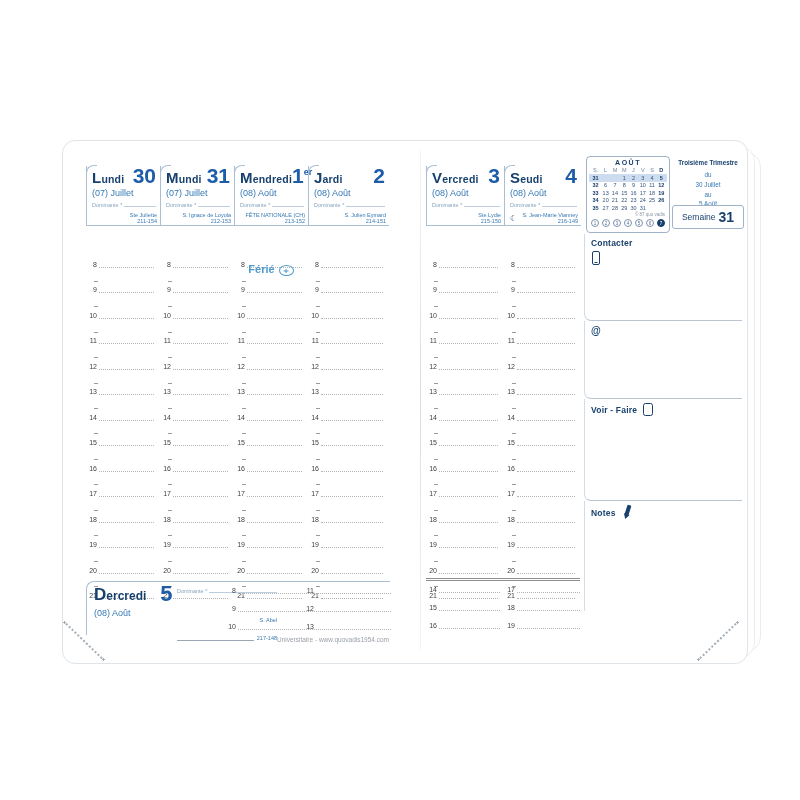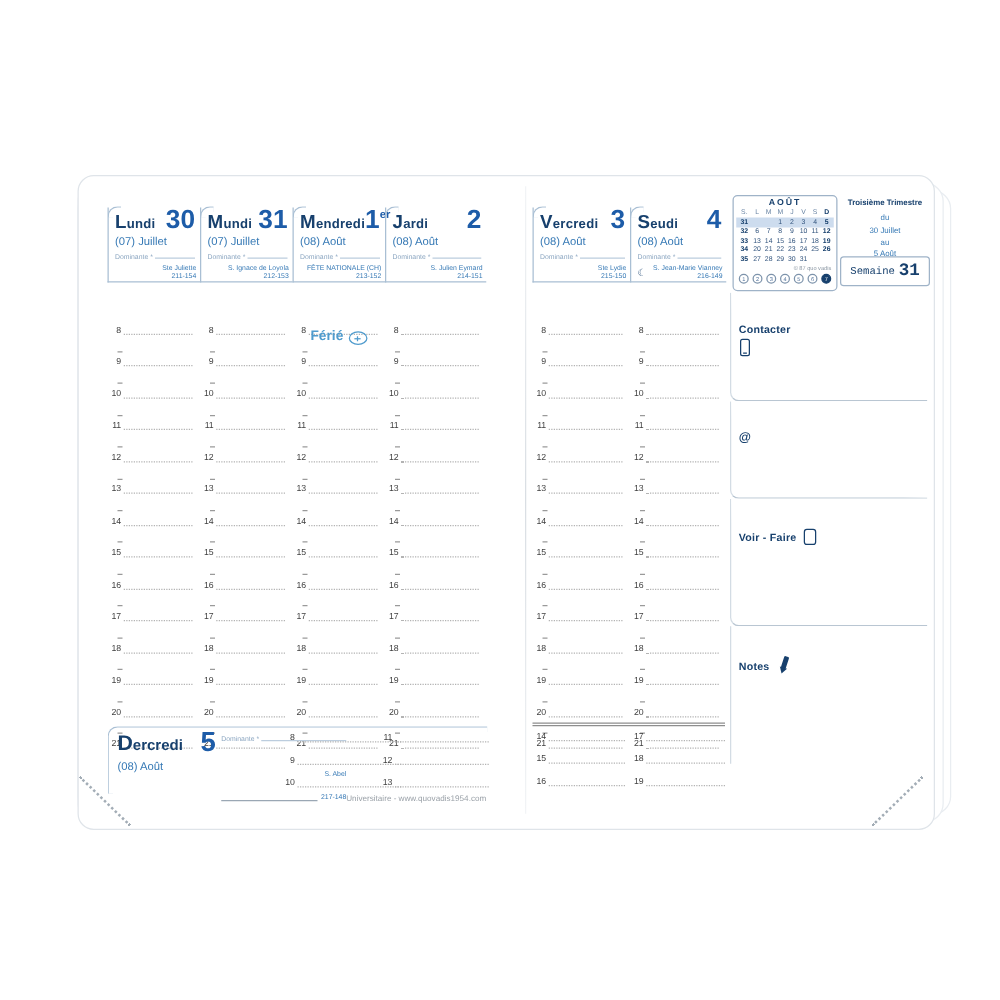--- a/index.html
+++ b/index.html
@@ -93,31 +93,31 @@
   .mc-circles{position:absolute;left:4px;right:4px;top:62px;display:flex;justify-content:space-between;z-index:1;}
   .mc-c{width:8px;height:8px;box-sizing:border-box;border:1px solid #7d93ab;border-radius:50%;
         font-size:4.5px;color:#51719a;display:flex;align-items:center;justify-content:center;}
   .mc-c.filled{background:#17406d;border-color:#17406d;color:#fff;}
 
   .triblock{position:absolute;left:88px;top:18px;width:72px;text-align:center;}
   .tri-title{font-size:6.3px;font-weight:bold;color:#17406d;}
   .tri-range{margin-top:4px;font-size:6.3px;color:#3679b5;line-height:1.55;}
   .semaine{position:absolute;left:88px;top:64px;width:72px;height:24px;box-sizing:border-box;
            border:1px solid #9fb3c8;border-radius:3px;background:#fff;
-           display:flex;align-items:center;justify-content:center;gap:3px;font-family:Liberation Mono, monospace;}
+           display:flex;align-items:center;justify-content:center;gap:3px;}
   .sem-label{font-size:8.5px;color:#17406d;}
   .sem-num{font-size:14px;font-weight:bold;color:#17406d;}
 
   .sec{position:absolute;left:0;right:2px;box-sizing:border-box;padding:4px 0 0 6px;
        border-left:1px solid #d3dce4;border-bottom:1px solid #b9c6d2;border-bottom-left-radius:7px;}
   .sec-contacter{top:93px;height:87px;}
   .sec-at{top:180px;height:78px;}
   .sec-voirfaire{top:258px;height:102px;}
   .sec-notes{top:360px;height:110px;border-bottom:none;border-bottom-left-radius:0;}
-  .sec-head{display:flex;align-items:center;gap:6px;margin-top:20px;}
+  .sec-head{display:flex;align-items:center;gap:6px;}
   .sec-contacter .sec-head{flex-direction:column;align-items:flex-start;gap:3px;}
   .sec-label{font-size:8.5px;font-weight:bold;color:#17406d;letter-spacing:.2px;}
   .sec-at .sec-label{font-size:10px;}
   .phone-icon{width:8px;height:14px;box-sizing:border-box;border:1.5px solid #17406d;border-radius:2px;position:relative;margin-left:1px;}
   .phone-icon::after{content:'';position:absolute;bottom:1px;left:50%;transform:translateX(-50%);width:3px;height:1.5px;background:#17406d;}
   .tablet-icon{width:10px;height:13px;box-sizing:border-box;border:1.5px solid #17406d;border-radius:2.5px;}
   .pen-icon{position:relative;width:10px;height:15px;}
   .pen-icon::before{content:'';position:absolute;left:4px;top:0;width:4px;height:10px;background:#17406d;border-radius:1px;transform:rotate(18deg);}
   .pen-icon::after{content:'';position:absolute;left:1px;top:9px;width:0;height:0;
        border-left:3px solid transparent;border-right:3px solid transparent;border-top:5px solid #17406d;transform:rotate(18deg);}

